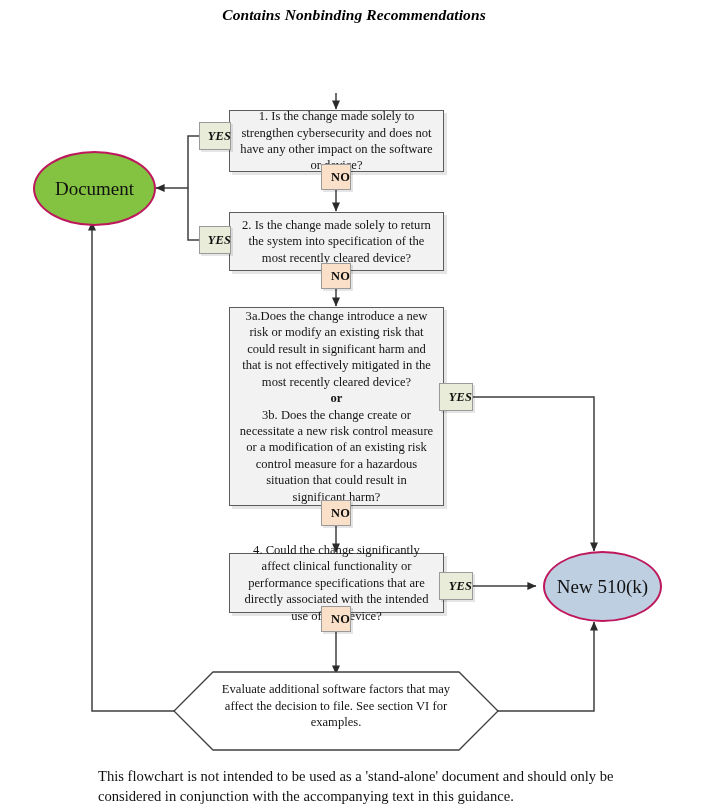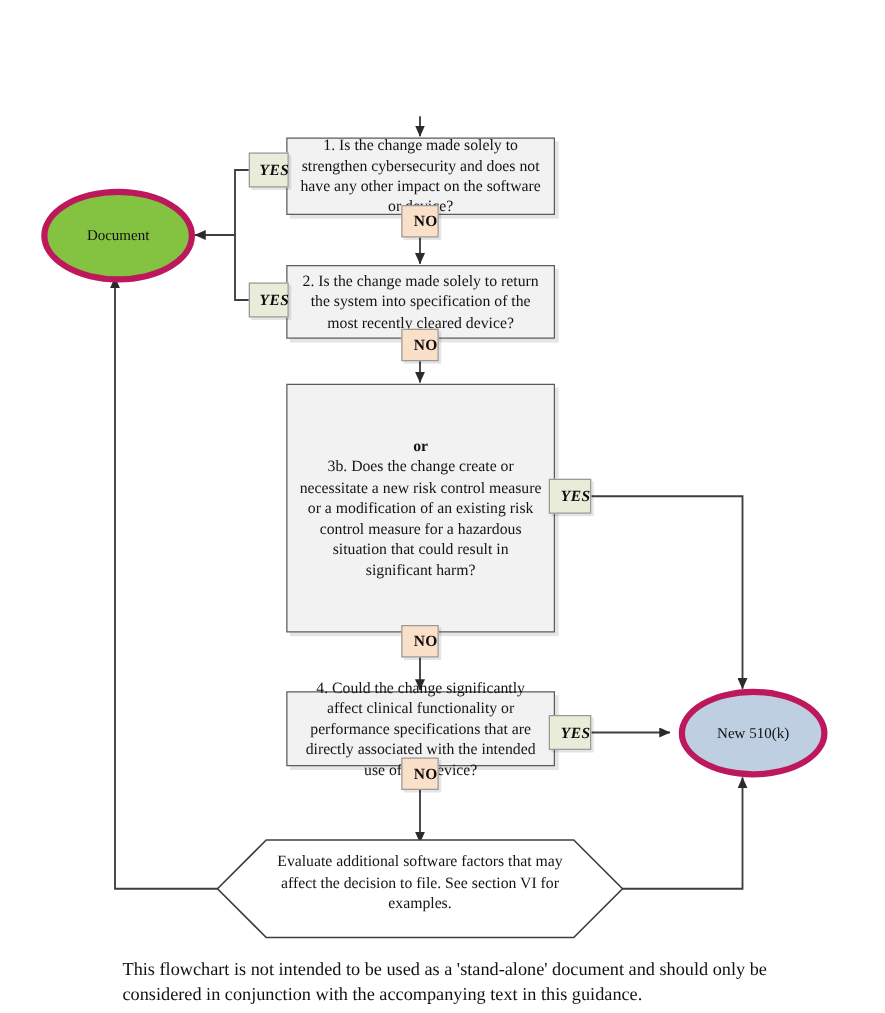--- a/index.html
+++ b/index.html
@@ -89,26 +89,26 @@
     letter-spacing: .7px;
     color: #111;
     box-shadow: 2px 2px 0 0 rgba(0,0,0,0.07);
   }
 
   
   .ellipse-node {
     position: absolute;
     box-sizing: border-box;
     border-radius: 50%;
-    border: 5px solid #be185d;
-    display: flex;
-    align-items: center;
-    justify-content: center;
-    text-align: center;
-    font-size: 12px;
+    border: 2px solid #be185d;
+    display: flex;
+    align-items: center;
+    justify-content: center;
+    text-align: center;
+    font-size: 19px;
     color: #111;
   }
 
   
   .hex-node {
     position: absolute;
     box-sizing: border-box;
     display: flex;
     align-items: center;
     justify-content: center;
@@ -176,32 +176,34 @@
     <path d="M212,711 L92,711 L92,222" marker-end="url(#arrow)"></path>
 
     <path d="M460,711 L594,711 L594,622" marker-end="url(#arrow)"></path>
   </g>
 
   <polygon points="213,672 459,672 498,711 459,750 213,750 174,711" fill="#ffffff" stroke="#3f3f3f" stroke-width="1.3"></polygon>
 </svg>
 
 <div class="layer">
 
+  <div class="doc-header">Contains Nonbinding Recommendations</div>
 
 
   <div class="proc-box" style="left:229px; top:110px; width:215px; height:62px;">
     <span class="inner">1. Is the change made solely to strengthen cybersecurity and does not have any other impact on the software or device?</span>
   </div>
 
   <div class="proc-box" style="left:229px; top:212px; width:215px; height:59px;">
     <span class="inner">2. Is the change made solely to return the system into specification of the most recently cleared device?</span>
   </div>
 
   <div class="proc-box" style="left:229px; top:307px; width:215px; height:199px; box-shadow:3px 3px 0 0 rgba(0,0,0,0.10);">
     <span class="inner">
+      <span>3a.Does the change introduce a new risk or modify an existing risk that could result in significant harm and that is not effectively mitigated in the most recently cleared device?</span>
       <span class="or-line">or</span>
       <span>3b. Does the change create or necessitate a new risk control measure or a modification of an existing risk control measure for a hazardous situation that could result in significant harm?</span>
     </span>
   </div>
 
   <div class="proc-box" style="left:229px; top:553px; width:215px; height:60px;">
     <span class="inner">4. Could the change significantly affect clinical functionality or performance specifications that are directly associated with the intended use of the device?</span>
   </div>
 
   <div class="hex-node" style="left:174px; top:672px; width:324px; height:68px;">

